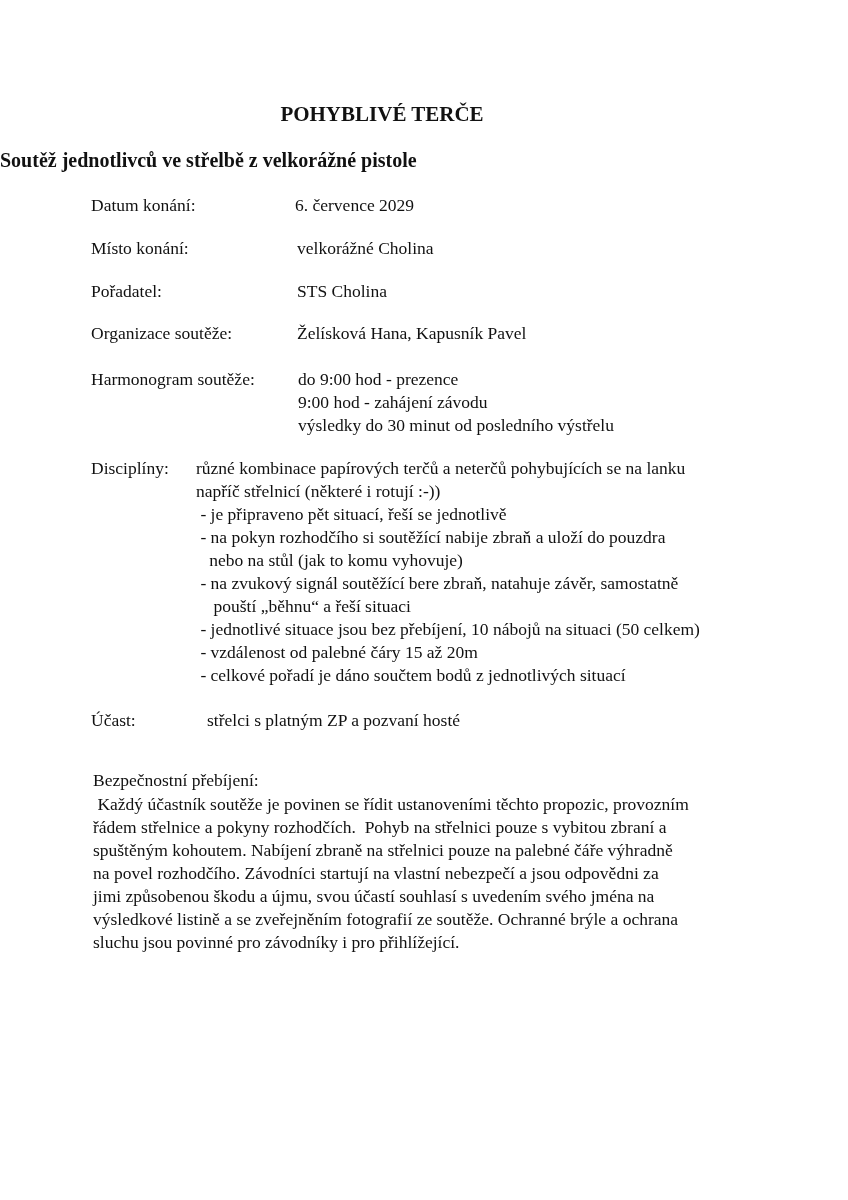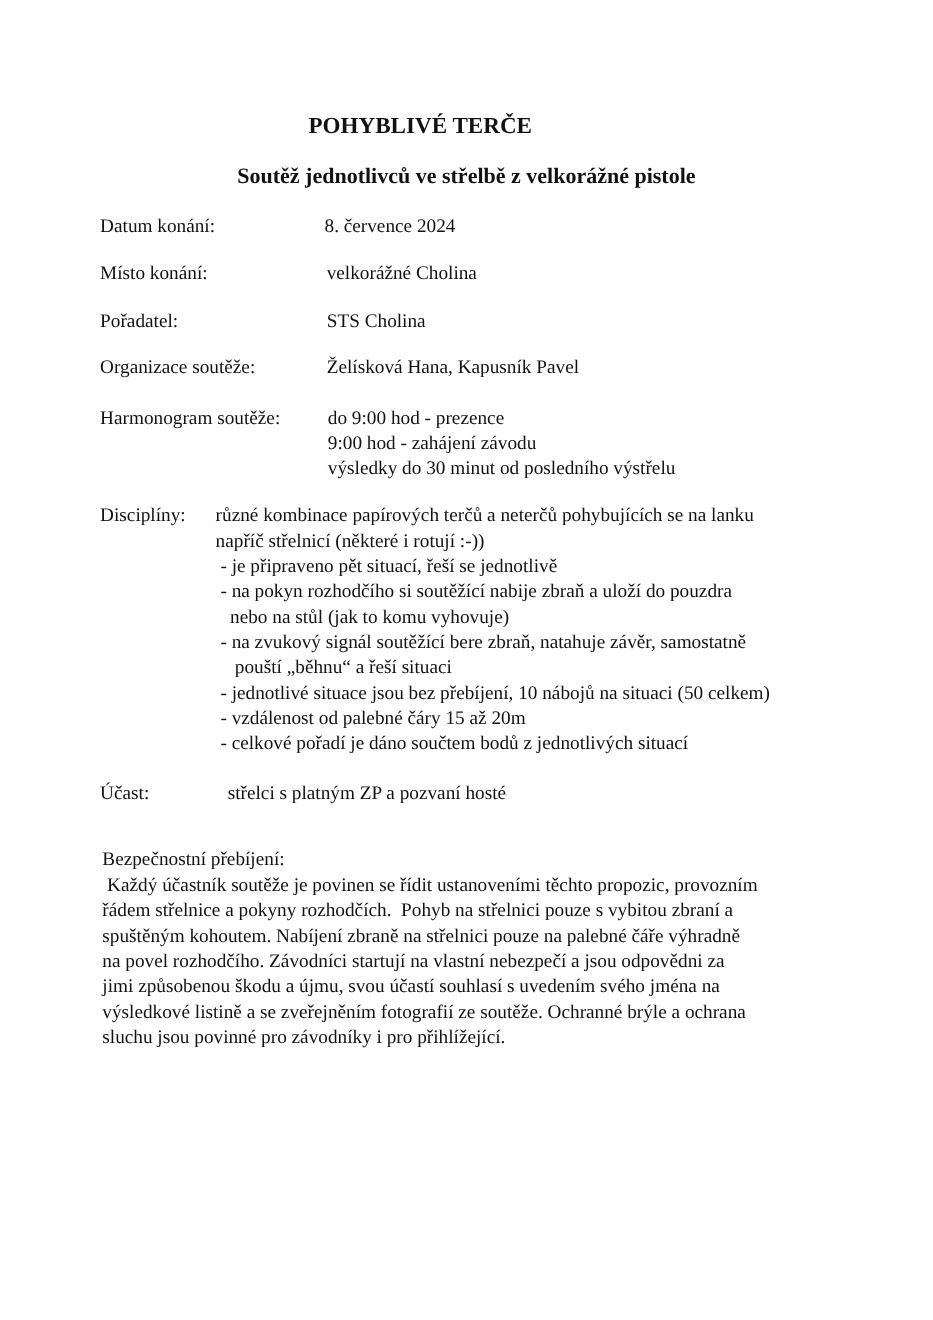--- a/index.html
+++ b/index.html
@@ -2,33 +2,33 @@
 <html><head>
   <meta charset="utf-8">
   <style>
     html, body { margin: 0; padding: 0; background: #ffffff; }
     body {
       width: 848px; height: 1200px; position: relative; overflow: hidden;
       font-family: "Liberation Serif", serif; color: #111111; font-size: 17.5px;
     }
     .abs { position: absolute; white-space: nowrap; line-height: 1; }
     .title { font-weight: bold; font-size: 21px; left: 0; width: 764px; text-align: center; top: 104px; }
-    .subtitle { font-weight: bold; font-size: 20px; left: 0; width: 848px; text-align: center; top: 150px; }
+    .subtitle { font-weight: bold; font-size: 20px; left: 0; width: 848px; text-align: left; top: 150px; }
     .lbl { left: 91px; }
   </style>
 </head>
 <body>
 
 <div>
   <div class="abs title">POHYBLIVÉ TERČE</div>
   <div class="abs subtitle">Soutěž jednotlivců ve střelbě z velkorážné pistole</div>
 
   <div>
     <div class="abs lbl" style="top:197px">Datum konání:</div>
-    <div class="abs" style="top:197px; left:295px">8. července  2024</div>
+    <div class="abs" style="top:197px; left:295px">6. července  2029</div>
   </div>
   <div>
     <div class="abs lbl" style="top:240px">Místo konání:</div>
     <div class="abs" style="top:240px; left:297px">velkorážné Cholina</div>
   </div>
   <div>
     <div class="abs lbl" style="top:283px">Pořadatel:</div>
     <div class="abs" style="top:283px; left:297px">STS Cholina</div>
   </div>
   <div>

